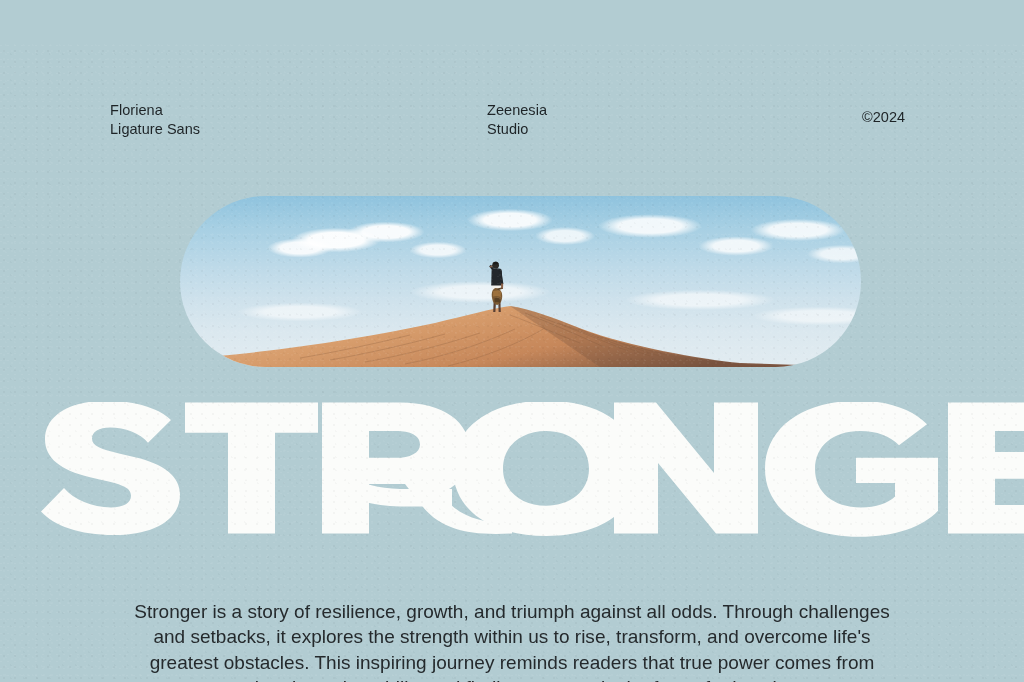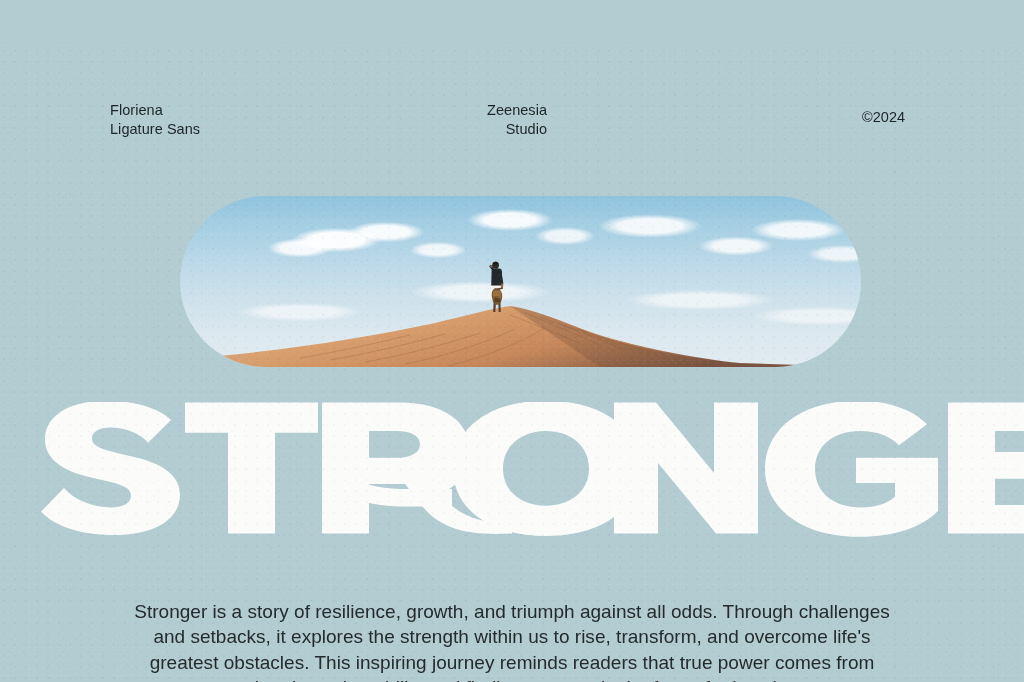--- a/index.html
+++ b/index.html
@@ -51,21 +51,21 @@
   .hdr-block {
     position: absolute;
     font-size: 14.5px;
     line-height: 18.5px;
     font-weight: 500;
     color: #1d2326;
     letter-spacing: 0.05px;
     white-space: pre-line;
   }
   .hdr-left   { left: 110px; top: 0; }
-  .hdr-center { left: 487px; top: 0; text-align: right; }
+  .hdr-center { left: 487px; top: 0; }
   .hdr-right  { left: 862px; top: 7px; font-weight: 500; }
 
   
   .photo-pill {
     position: absolute;
     left: 180px;
     top: 152px;
     width: 681px;
     height: 171px;
     border-radius: 86px;

